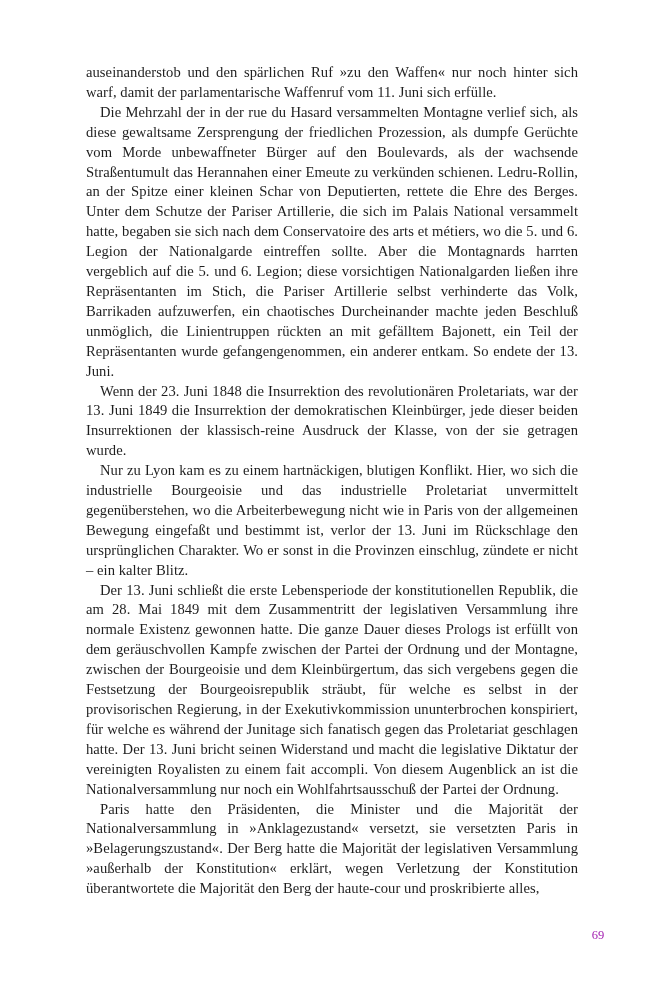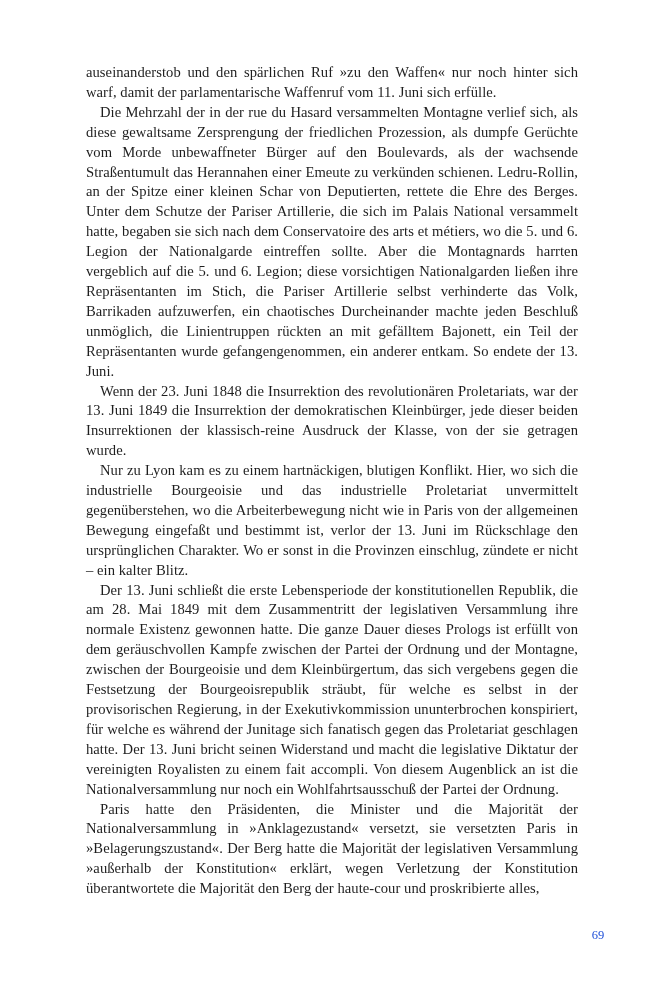--- a/index.html
+++ b/index.html
@@ -41,21 +41,21 @@
   .it {
   }
   .folio {
     position: absolute;
     left: 584px;
     top: 927px;
     width: 28px;
     text-align: center;
     font-size: 12.5px;
     line-height: 16px;
-    color: #1d4ed8;
+    color: #a21caf;
   }
 </style>
 </head>
 <body>
 
 <div class="page">
 
   <div class="text-block">
 
     <p class="para noindent"><span>auseinanderstob und den spärlichen Ruf »zu den Waffen« nur noch hinter sich warf, damit der parlamentarische Waffenruf vom 11. Juni sich erfülle.</span></p>

